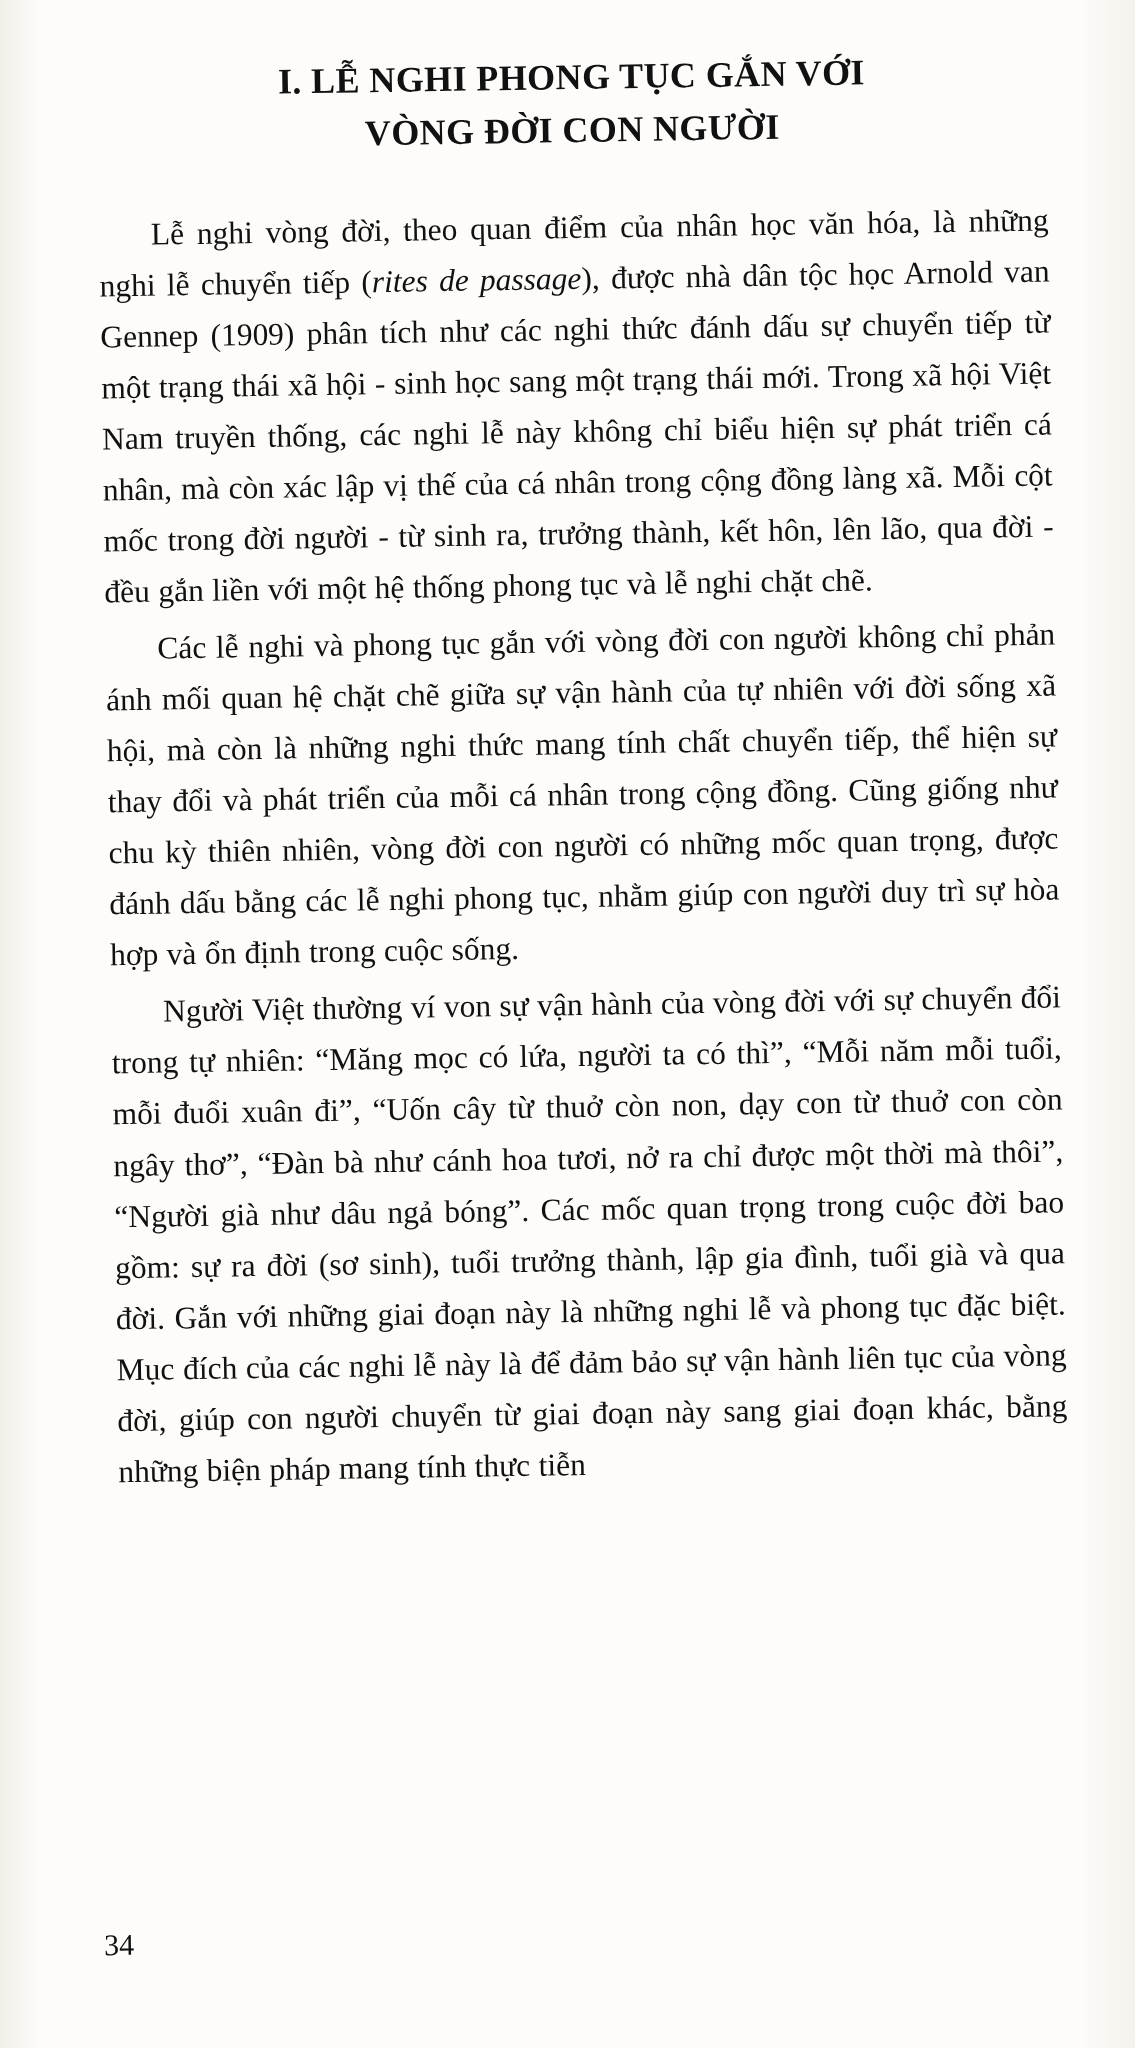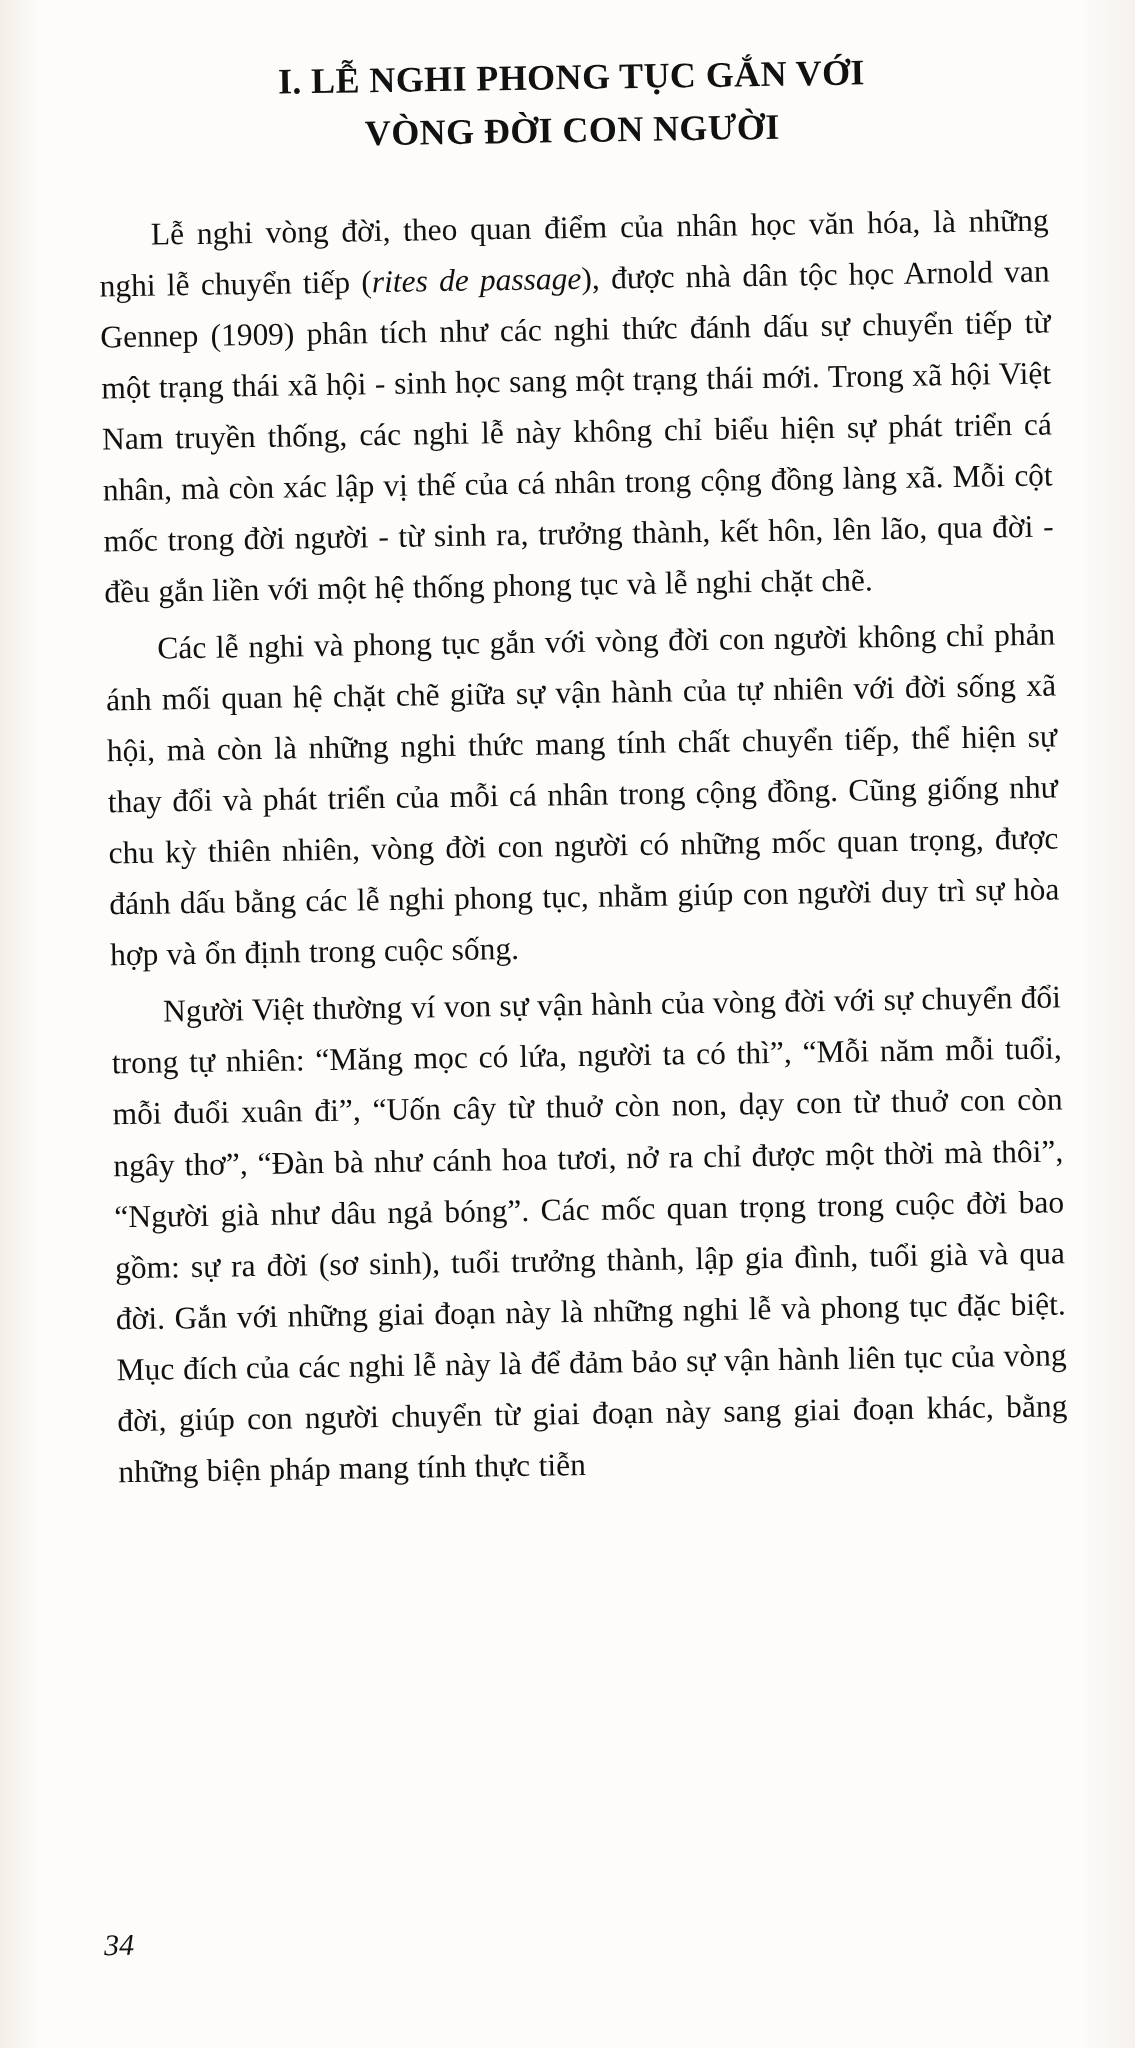--- a/index.html
+++ b/index.html
@@ -67,21 +67,20 @@
   p.body-text em {
     font-style: italic;
   }
 
   .page-number {
     position: absolute;
     left: 104px;
     bottom: 86px;
     font-size: 30px;
     transform: rotate(-0.9deg);
-    font-style: italic;
   }
 </style>
 </head>
 <body>
 
 <div class="page">
 
   <div class="content">
 
     <h1 class="chapter-title">

